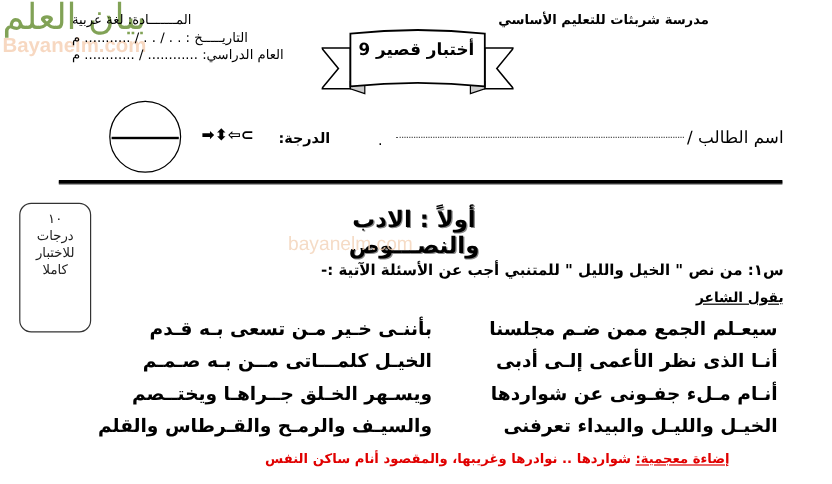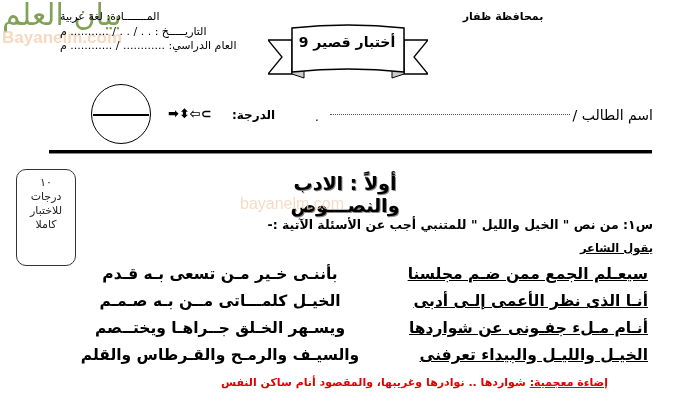--- a/index.html
+++ b/index.html
@@ -36,48 +36,48 @@
   }
   .dot-small { left:315px; top:110px; font-size:12px; }
   .grade-label { left:232px; top:108px; font-size:12px; font-weight:bold; }
   .arrows { left:168px; top:106px; font-size:13px; font-weight:bold; letter-spacing:0px; }
   .circle {
     left:91px; top:84px; width:58px; height:58px; border:1.5px solid #000; border-radius:50%;
   }
   .circle-line { left:93px; top:114px; width:56px; height:1.5px; background:#000; }
   .rule { left:49px; top:150px; width:603px; height:3px; background:#000; box-shadow:0 1px 0 #888; }
   .marks-box {
-    left:16px; top:169px; width:60px; height:97px; border:1.3px solid #333; border-radius:10px;
+    left:16px; top:169px; width:60px; height:108px; border:1.3px solid #333; border-radius:10px;
     text-align:center; font-size:11px; line-height:14px; padding-top:6px; box-sizing:border-box;
     color:#222;
   }
   .section-title {
     left:240px; top:172px; width:210px; text-align:center;
     font-size:19px; font-weight:bold; text-shadow:1px 1px 0 #888;
   }
   .watermark-mid {
     left:240px; top:195px; font-size:16px; color:#f3d3b8; opacity:0.8;
     font-family:"Liberation Sans", sans-serif;
   }
   .question { right:40px; top:217px; font-size:12.5px; font-weight:bold; }
   .poet { right:40px; top:241px; font-size:11.5px; font-weight:bold; text-decoration:underline; }
   .verse { font-size:15.5px; font-weight:bold; letter-spacing:0.5px; }
-  .verse-r { right:45px; width:300px; text-align:right;text-decoration:underline; }
-  .verse-l { left:80px; width:280px; text-align:center; }
+  .verse-r { right:45px; width:300px; text-align:right; }
+  .verse-l { left:80px; width:280px; text-align:right; }
   .gloss { right:85px; top:376px; font-size:11px; font-weight:bold; color:#e00000; }
   .gloss .gl-label { text-decoration:underline; }
 </style>
 </head>
 <body>
 
 <div class="abs watermark rtl">بيان العلم</div>
 <div class="abs watermark2">Bayanelm.com</div>
 
 <div class="abs hdr-right rtl">
-  <div>بمحافظة ظفار</div>
+  <div>مدرسة شربثات للتعليم الأساسي</div>
 </div>
 
 <div class="abs hdr-left rtl">
   <div>
     <span>المـــــــادة:</span>
     <span>لغة عربية</span>
   </div>
   <div>
     <span>التاريـــــخ :</span>
     <span>. . / . . / ........... م</span>

